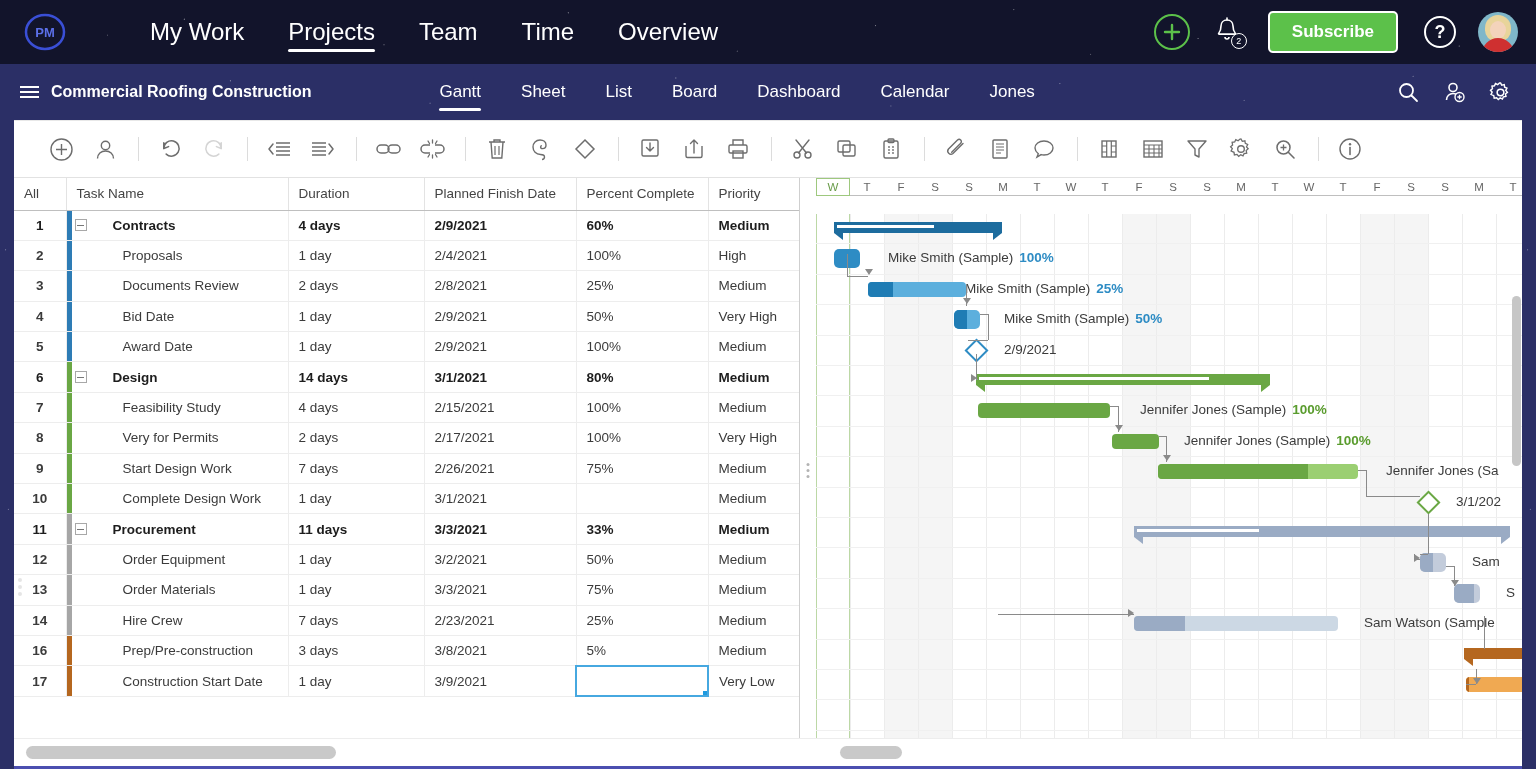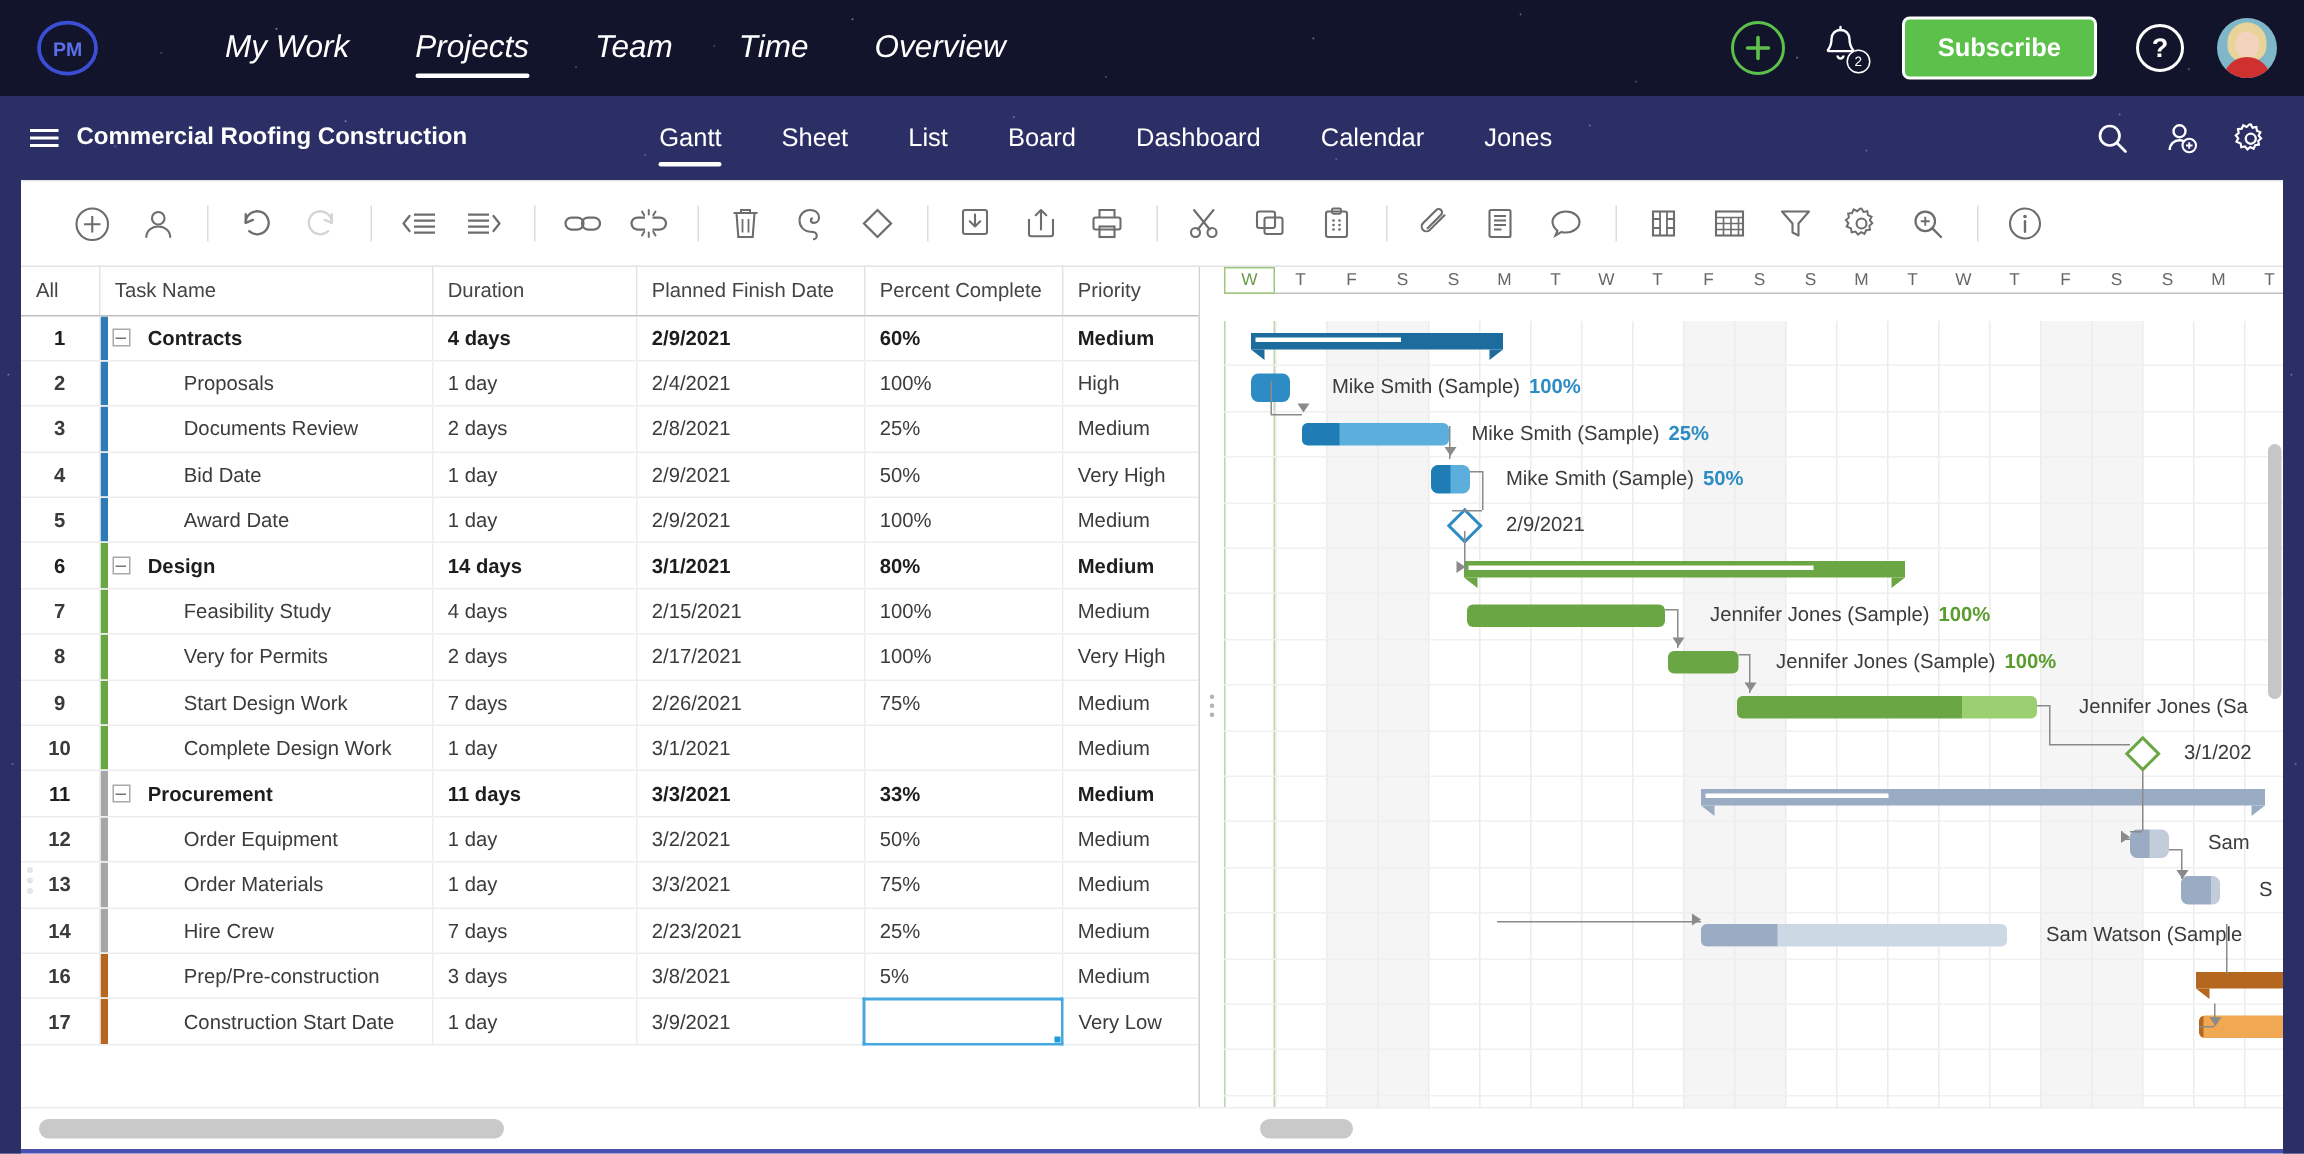--- a/index.html
+++ b/index.html
@@ -28,23 +28,23 @@
       radial-gradient(1px 1px at 7% 55%, rgba(255,255,255,.3), transparent),
       radial-gradient(1px 1px at 31% 48%, rgba(255,255,255,.3), transparent),
       radial-gradient(1px 1px at 71% 85%, rgba(255,255,255,.3), transparent);
     display: flex; align-items: center;
     color: #fff;
   }
   #logo { margin-left: 22px; width: 46px; height: 46px; }
   .topnav-links { display: flex; align-items: center; margin-left: 60px; height: 64px; }
   .topnav-link {
     position: relative;
-    font-size: 21px; color: #fff; height: 64px;
+    font-size: 24px; color: #fff; height: 64px;
     display: flex; align-items: center;
-    padding: 0 22px; cursor: pointer; white-space: nowrap; font-style: italic;
+    padding: 0 22px; cursor: pointer; white-space: nowrap;
   }
   .topnav-link.active::after {
     content: ""; position: absolute; left: 22px; right: 22px; bottom: 12px;
     height: 3px; background: #fff; border-radius: 2px;
   }
   .topnav-right { margin-left: auto; display: flex; align-items: center; gap: 0; margin-right: 18px; }
   .plus-btn { width: 36px; height: 36px; border-radius: 50%; border: 2px solid #5cc14a;
      display: flex; align-items: center; justify-content: center; cursor: pointer; margin-right: 24px; }
   .bell-wrap { position: relative; cursor: pointer; margin-right: 26px; width: 28px; height: 32px; }
   .bell-badge {
@@ -130,21 +130,21 @@
   }
   td.c-id, th.c-id { width: 52px; text-align: center; padding: 0; font-weight: bold; color:#2c2c2c; }
   th.c-id { font-weight: normal; color:#444; }
   td.c-name, th.c-name { width: 222px; position: relative; }
   td.c-dur, th.c-dur { width: 136px; }
   td.c-fin, th.c-fin { width: 152px; }
   td.c-pct, th.c-pct { width: 132px; }
   td.c-pri, th.c-pri { width: 92px; border-right: none; }
   tr.summary td { font-weight: bold; color: #1d1d1d; }
   .colorbar { position: absolute; left: 0; top: 0; bottom: 0; width: 5px; }
-  .nm { margin-left: 22px; display: inline-block; }
+  .nm { margin-left: 36px; display: inline-block; }
   .nm.sub { margin-left: 46px; text-align: center; }
   .expander {
     position: absolute; left: 8px; top: 50%; transform: translateY(-50%);
     width: 12px; height: 12px; border: 1px solid #a8a8a8; background: #fff;
     display: flex; align-items: center; justify-content: center; cursor: pointer;
   }
   .expander::before { content:""; width:7px; height:1px; background:#777; }
   td.selected-cell {
     border: 2px solid #46a8e0 !important; position: relative; background: #fff;
   }
@@ -716,21 +716,21 @@
           <div class="body" style="background: rgb(29, 108, 158);"></div>
           <div class="prog" style="width: 97.2px;"></div>
           <div class="capL" style="left: 0px; border-width: 7px 0px 0px 9px; border-color: rgb(29, 108, 158) transparent transparent;"></div>
           <div class="capR" style="right: 0px; border-width: 7px 9px 0px 0px; border-color: rgb(29, 108, 158) transparent transparent;"></div>
         </div>
         <div class="milestone-sq" style="left: 18px; width: 26px; top: 35.4px; background: rgb(46, 140, 196);"></div>
         <div class="blabel" style="left: 72px; top: 36.4px;">Mike Smith (Sample)<span class="bpct" style="color: rgb(46, 140, 196);">100%</span></div>
         <div class="bar" style="left: 52px; width: 98px; top: 67.8px; background: rgb(92, 175, 221);">
           <div class="fill" style="width: 24.5px; background: rgb(31, 124, 180);"></div>
         </div>
-        <div class="blabel" style="left: 165px; top: 66.8px;">Mike Smith (Sample)<span class="bpct" style="color: rgb(46, 140, 196);">25%</span></div>
+        <div class="blabel" style="left: 149px; top: 66.8px;">Mike Smith (Sample)<span class="bpct" style="color: rgb(46, 140, 196);">25%</span></div>
         <div class="milestone-sq" style="left: 138px; width: 26px; top: 96.2px; background: rgb(92, 175, 221);">
           <div class="fill" style="width: 13px; background: rgb(31, 124, 180); position: absolute; top: 0px; bottom: 0px; left: 0px;"></div>
         </div>
         <div class="blabel" style="left: 188px; top: 97.2px; text-align: center;">Mike Smith (Sample)<span class="bpct" style="color: rgb(46, 140, 196);">50%</span></div>
         <div class="diamond" style="left: 152px; top: 127.6px; background: rgb(255, 255, 255); border: 2.5px solid rgb(46, 140, 196);"></div>
         <div class="blabel" style="left: 188px; top: 127.6px;">2/9/2021</div>
         <div class="sumbar" style="left: 160px; width: 294px; top: 160px;">
           <div class="body" style="background: rgb(106, 167, 68);"></div>
           <div class="prog" style="width: 230.4px;"></div>
           <div class="capL" style="left: 0px; border-width: 7px 0px 0px 9px; border-color: rgb(106, 167, 68) transparent transparent;"></div>

